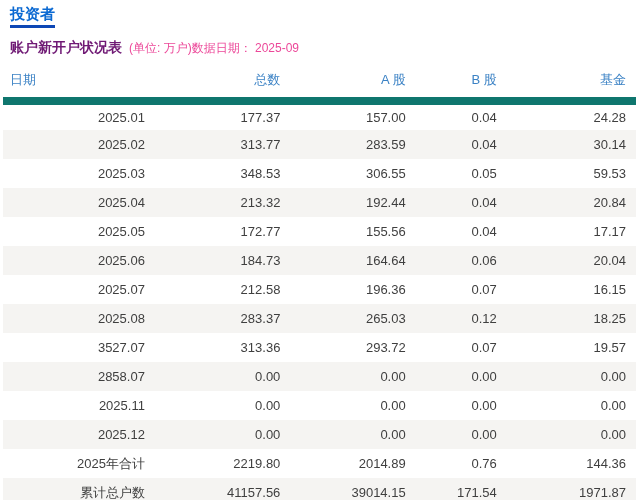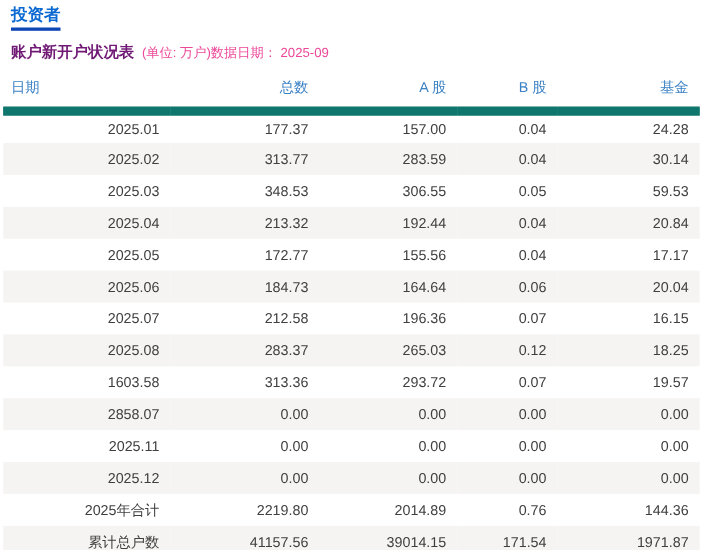--- a/index.html
+++ b/index.html
@@ -151,21 +151,21 @@
           <td>16.15</td>
         </tr>
         <tr class="alt">
           <td>2025.08</td>
           <td>283.37</td>
           <td>265.03</td>
           <td>0.12</td>
           <td>18.25</td>
         </tr>
         <tr>
-          <td>1603.58</td>
+          <td>3527.07</td>
           <td>313.36</td>
           <td>293.72</td>
           <td>0.07</td>
           <td>19.57</td>
         </tr>
         <tr class="alt">
           <td>2858.07</td>
           <td>0.00</td>
           <td>0.00</td>
           <td>0.00</td>

